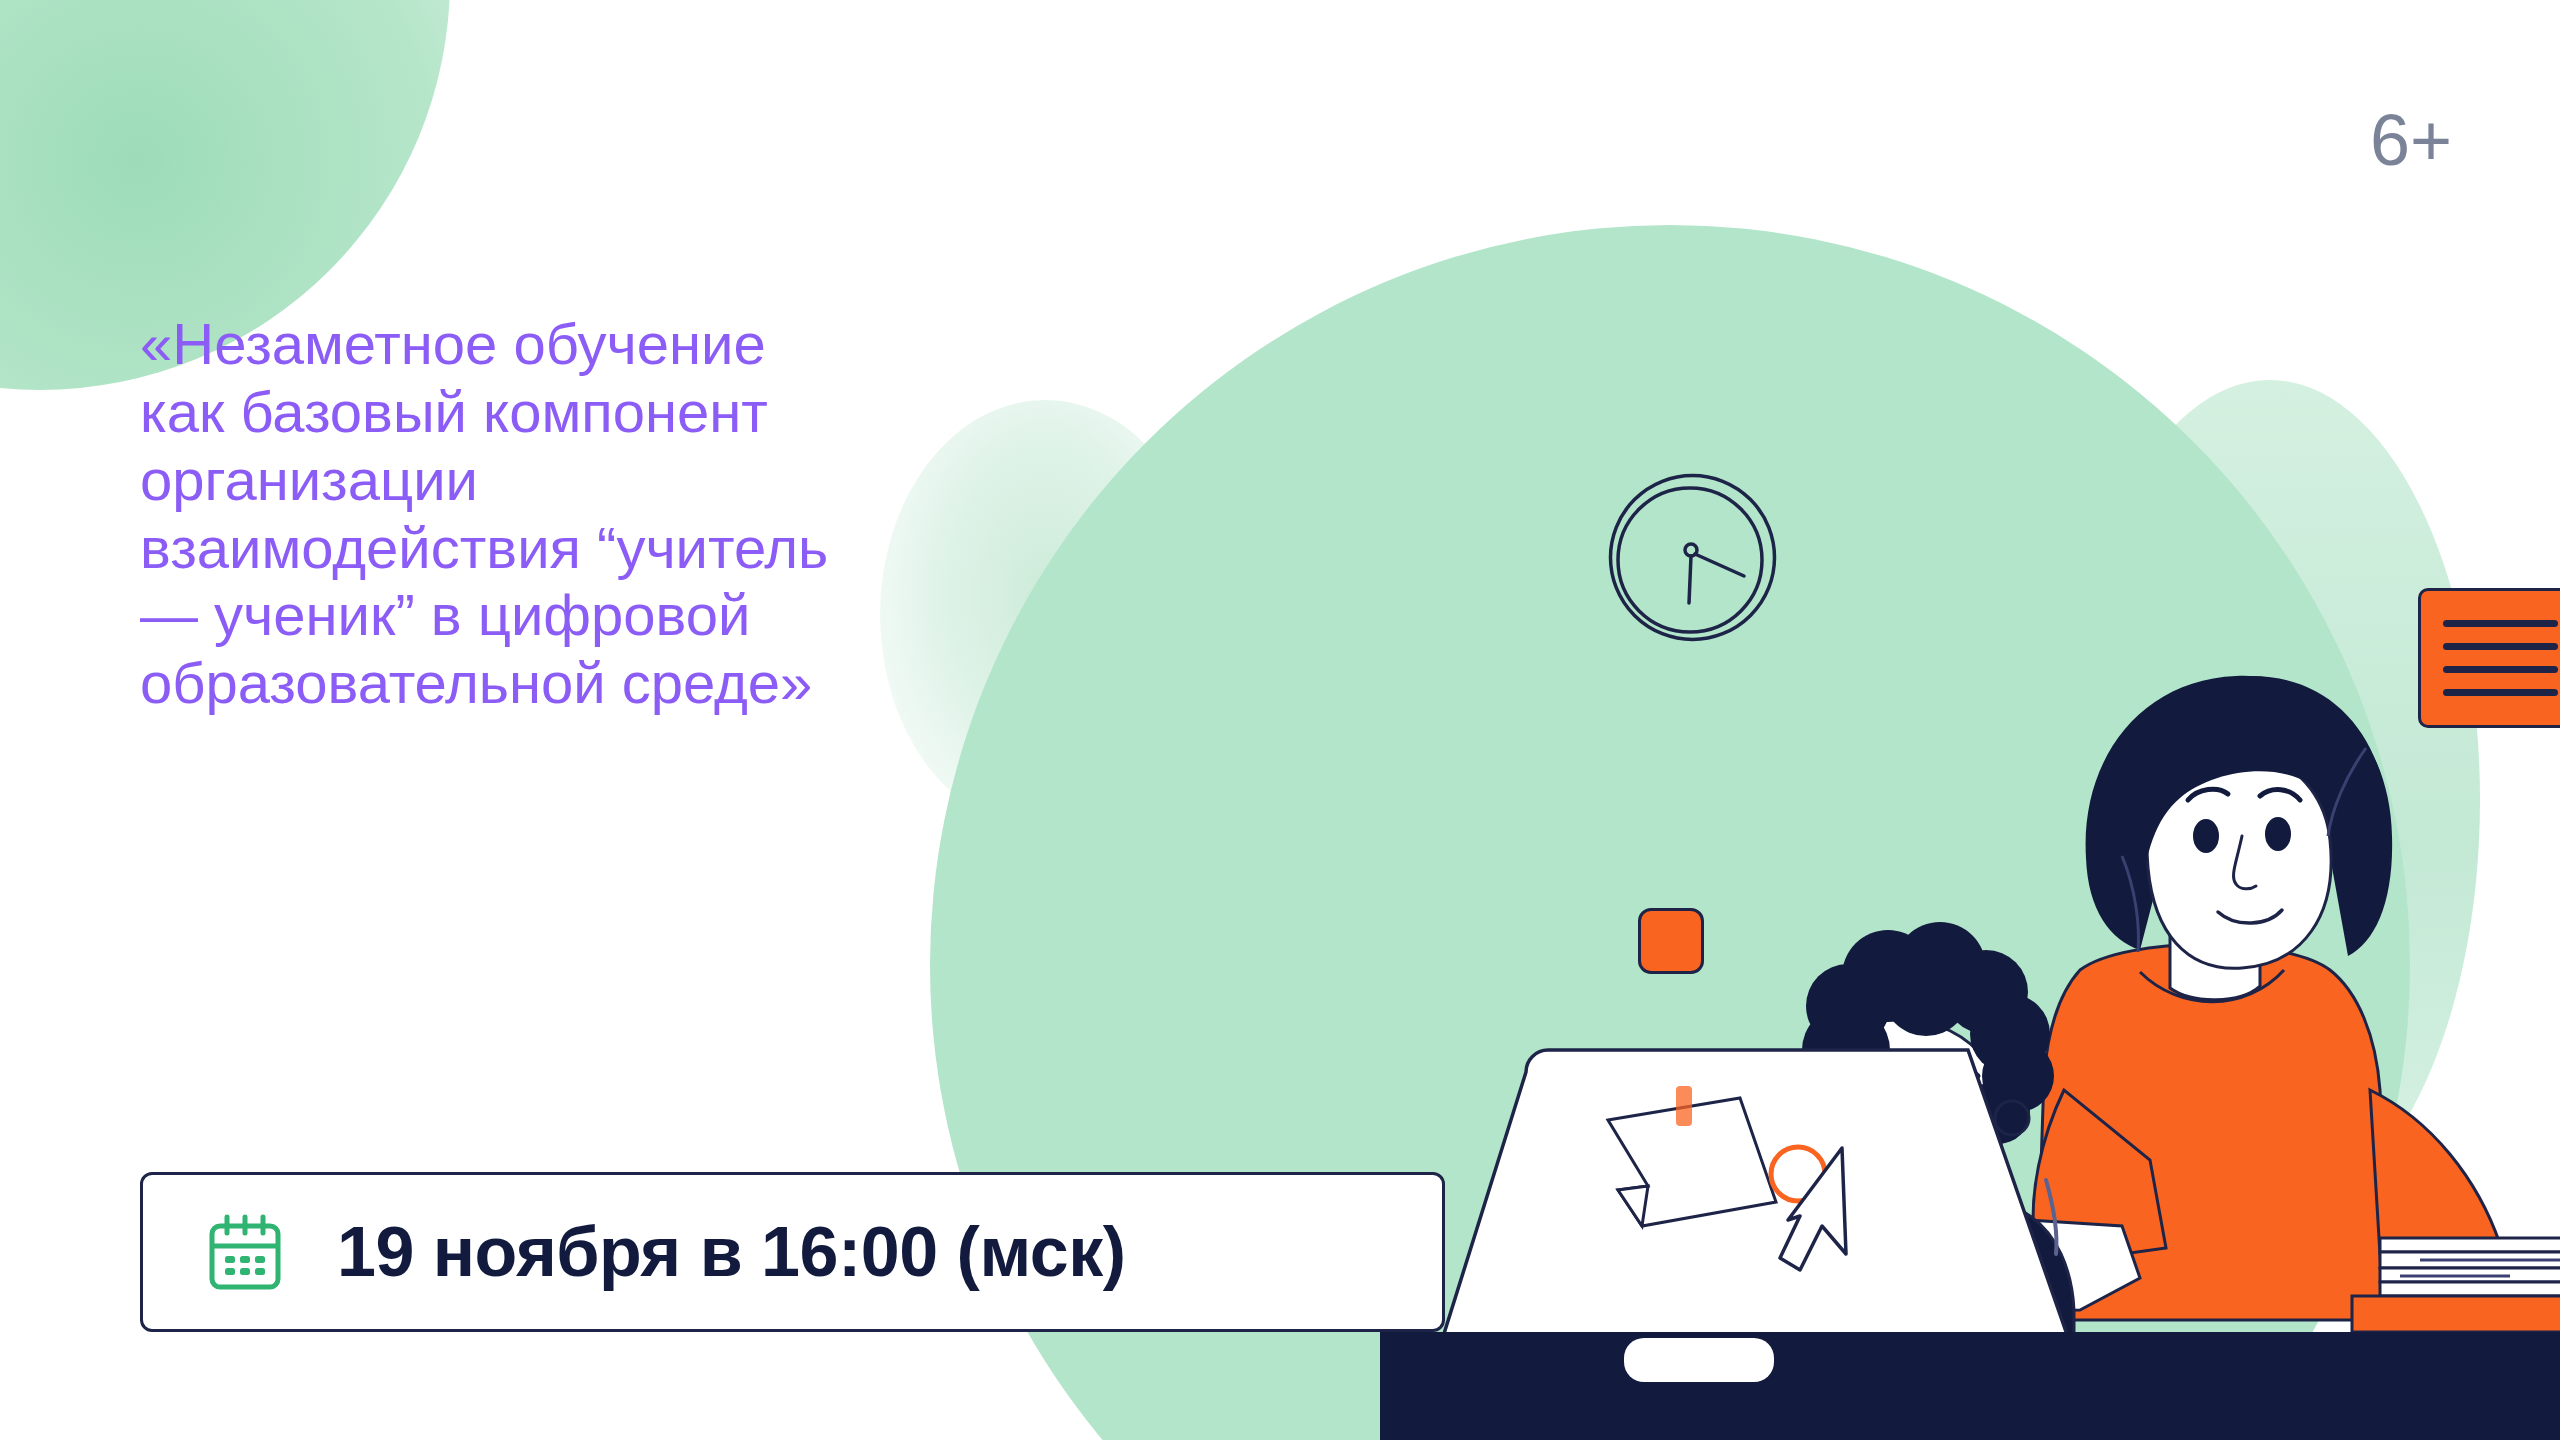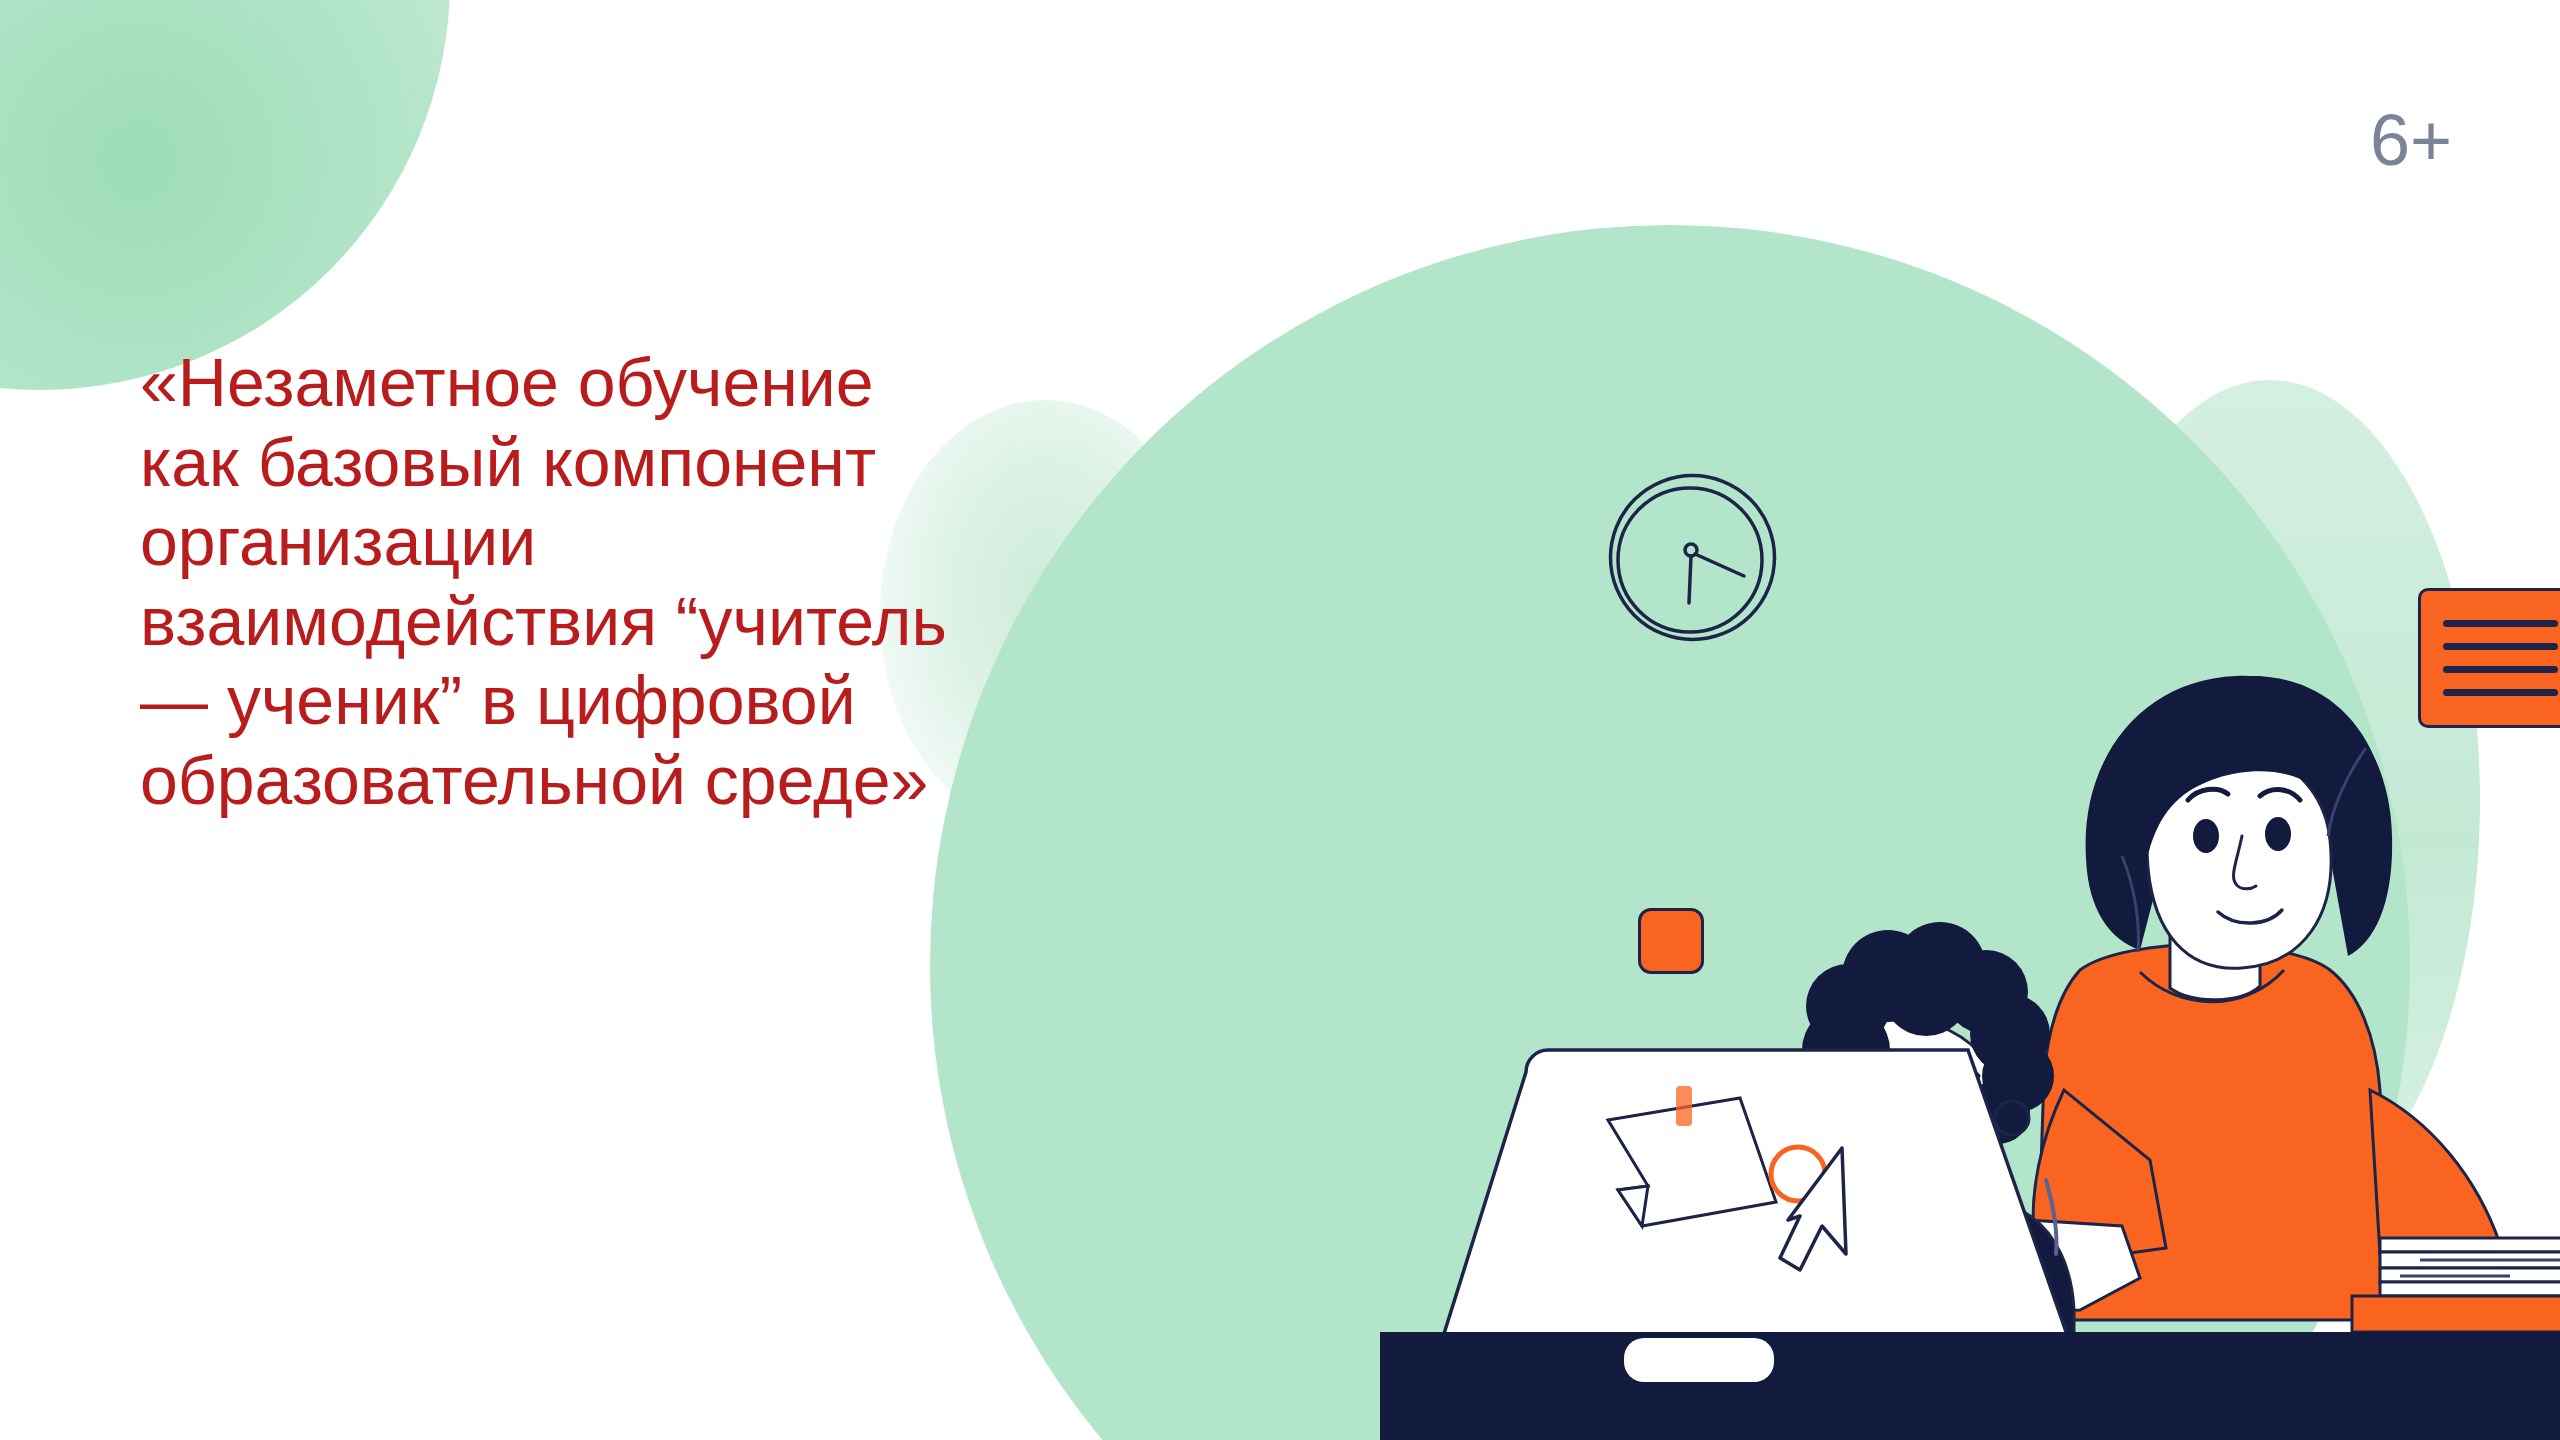--- a/index.html
+++ b/index.html
@@ -32,23 +32,22 @@
   }
 
   
   .kicker{
     position:absolute;left:140px;top:86px;
     font-size:112px;line-height:1;font-weight:700;letter-spacing:2px;
     color:#2fb471;
   }
   .headline{
     position:absolute;left:140px;top:310px;width:1230px;
-    font-size:68px;line-height:1.17;font-weight:400;color:#b91c1c;
+    font-size:58px;line-height:1.17;font-weight:400;color:#8b5cf6;
     white-space:pre-line;
-    margin-top:33px;
   }
 
   
   .date-badge{
     position:absolute;left:140px;top:1172px;width:1305px;height:160px;
     box-sizing:border-box;border:3px solid #1d2448;border-radius:12px;
     background:#ffffff;display:flex;align-items:center;gap:54px;padding-left:64px;
   }
   .cal-icon{width:76px;height:78px;flex:none;display:block;}
   .date-text{font-size:70px;font-weight:700;color:#121a3e;letter-spacing:-0.5px;white-space:nowrap;}
@@ -222,14 +221,32 @@
         <line x1="1040" y1="640" x2="1190" y2="640" stroke="#3a4170" stroke-width="3"></line>
         <line x1="1020" y1="656" x2="1130" y2="656" stroke="#3a4170" stroke-width="3"></line>
         <rect x="972" y="676" width="218" height="36" fill="#f96421" stroke="#1d2448" stroke-width="3"></rect>
 
         <rect x="0" y="712" width="1190" height="108" fill="#121a3e"></rect>
         <rect x="244" y="718" width="150" height="44" rx="20" fill="#ffffff"></rect>
       </g>
     </svg>
   </div>
 
+  <div class="date-badge">
+    <svg class="cal-icon" viewBox="0 0 76 78">
+      <line x1="20" y1="4" x2="20" y2="20" stroke="#2fb471" stroke-width="5" stroke-linecap="round"></line>
+      <line x1="38" y1="4" x2="38" y2="20" stroke="#2fb471" stroke-width="5" stroke-linecap="round"></line>
+      <line x1="56" y1="4" x2="56" y2="20" stroke="#2fb471" stroke-width="5" stroke-linecap="round"></line>
+      <rect x="5" y="13" width="66" height="61" rx="8" fill="none" stroke="#2fb471" stroke-width="5"></rect>
+      <line x1="5" y1="33" x2="71" y2="33" stroke="#2fb471" stroke-width="5"></line>
+      <g fill="#2fb471">
+        <rect x="18" y="43" width="10" height="7" rx="2.5"></rect>
+        <rect x="33" y="43" width="10" height="7" rx="2.5"></rect>
+        <rect x="48" y="43" width="10" height="7" rx="2.5"></rect>
+        <rect x="18" y="55" width="10" height="7" rx="2.5"></rect>
+        <rect x="33" y="55" width="10" height="7" rx="2.5"></rect>
+        <rect x="48" y="55" width="10" height="7" rx="2.5"></rect>
+      </g>
+    </svg>
+    <span class="date-text">19 ноября в 16:00 (мск)</span>
+  </div>
 
 </div>
 
 </body></html>

